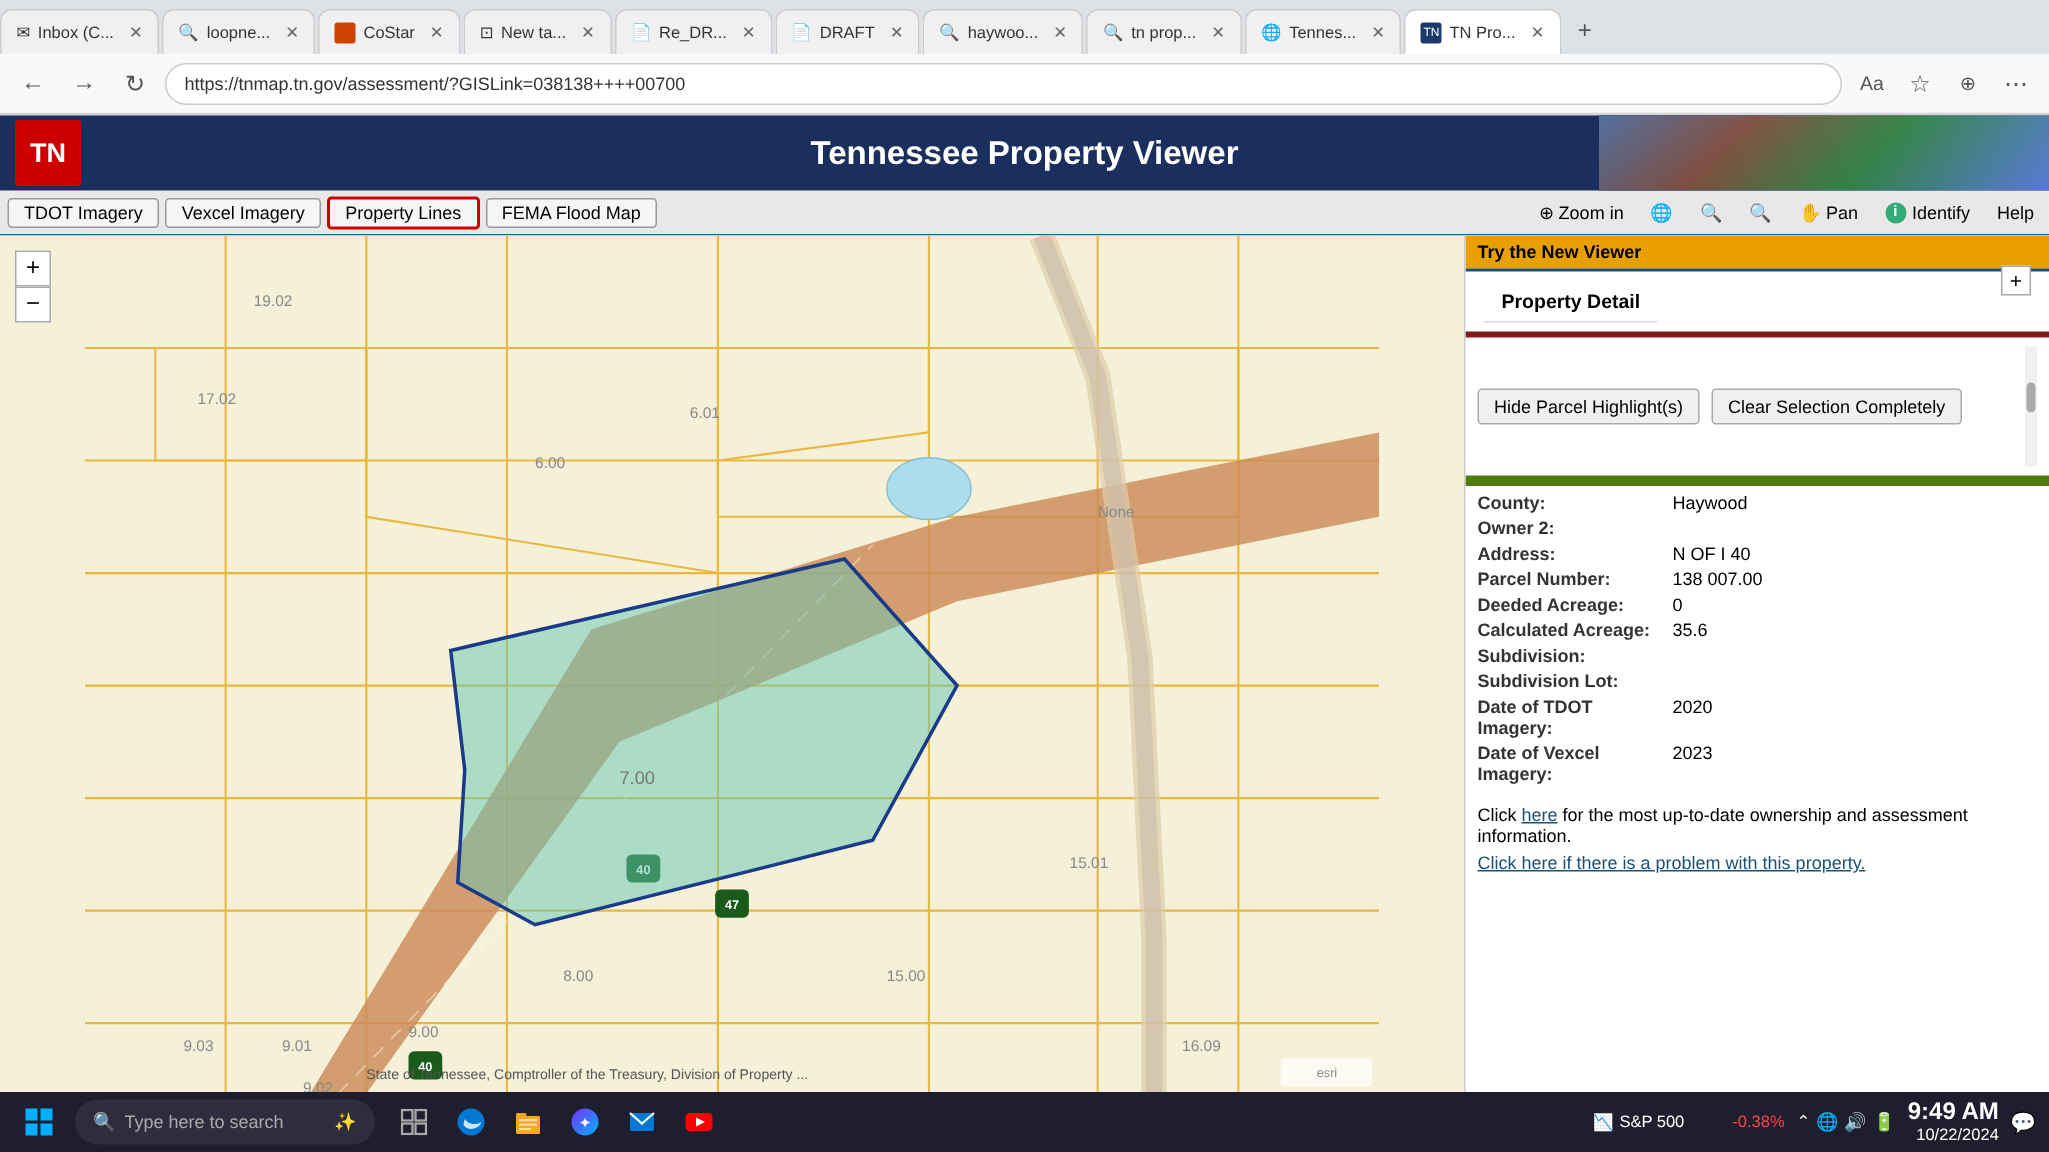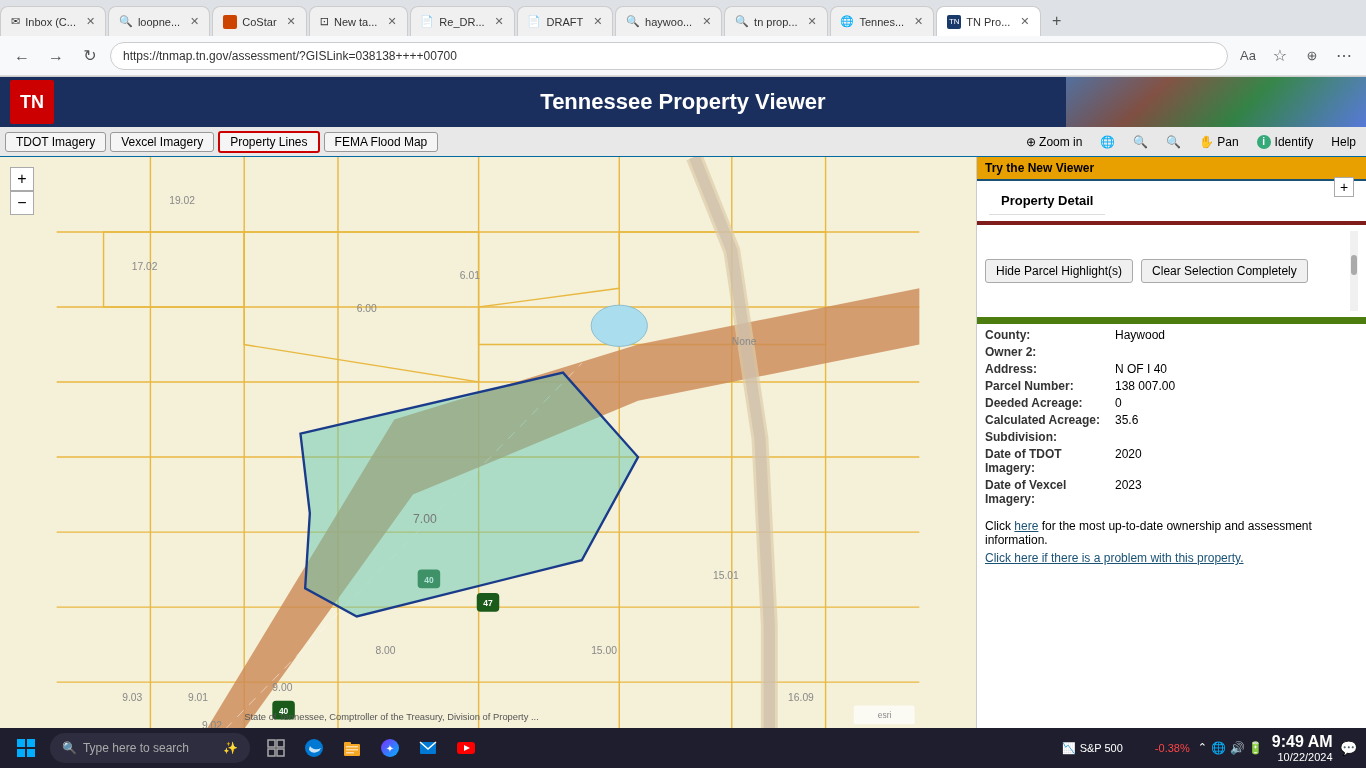--- a/index.html
+++ b/index.html
@@ -319,20 +319,24 @@
           </div>
           <div class="detail-row">
             <span class="detail-label">Calculated Acreage:</span>
             <span class="detail-value">35.6</span>
           </div>
           <div class="detail-row">
             <span class="detail-label">Subdivision:</span>
             <span class="detail-value"></span>
           </div>
           <div class="detail-row">
+            <span class="detail-label">Subdivision Lot:</span>
+            <span class="detail-value"></span>
+          </div>
+          <div class="detail-row">
             <span class="detail-label">Date of TDOT Imagery:</span>
             <span class="detail-value">2020</span>
           </div>
           <div class="detail-row">
             <span class="detail-label">Date of Vexcel Imagery:</span>
             <span class="detail-value">2023</span>
           </div>
         </div>
 
         <div class="detail-links">

